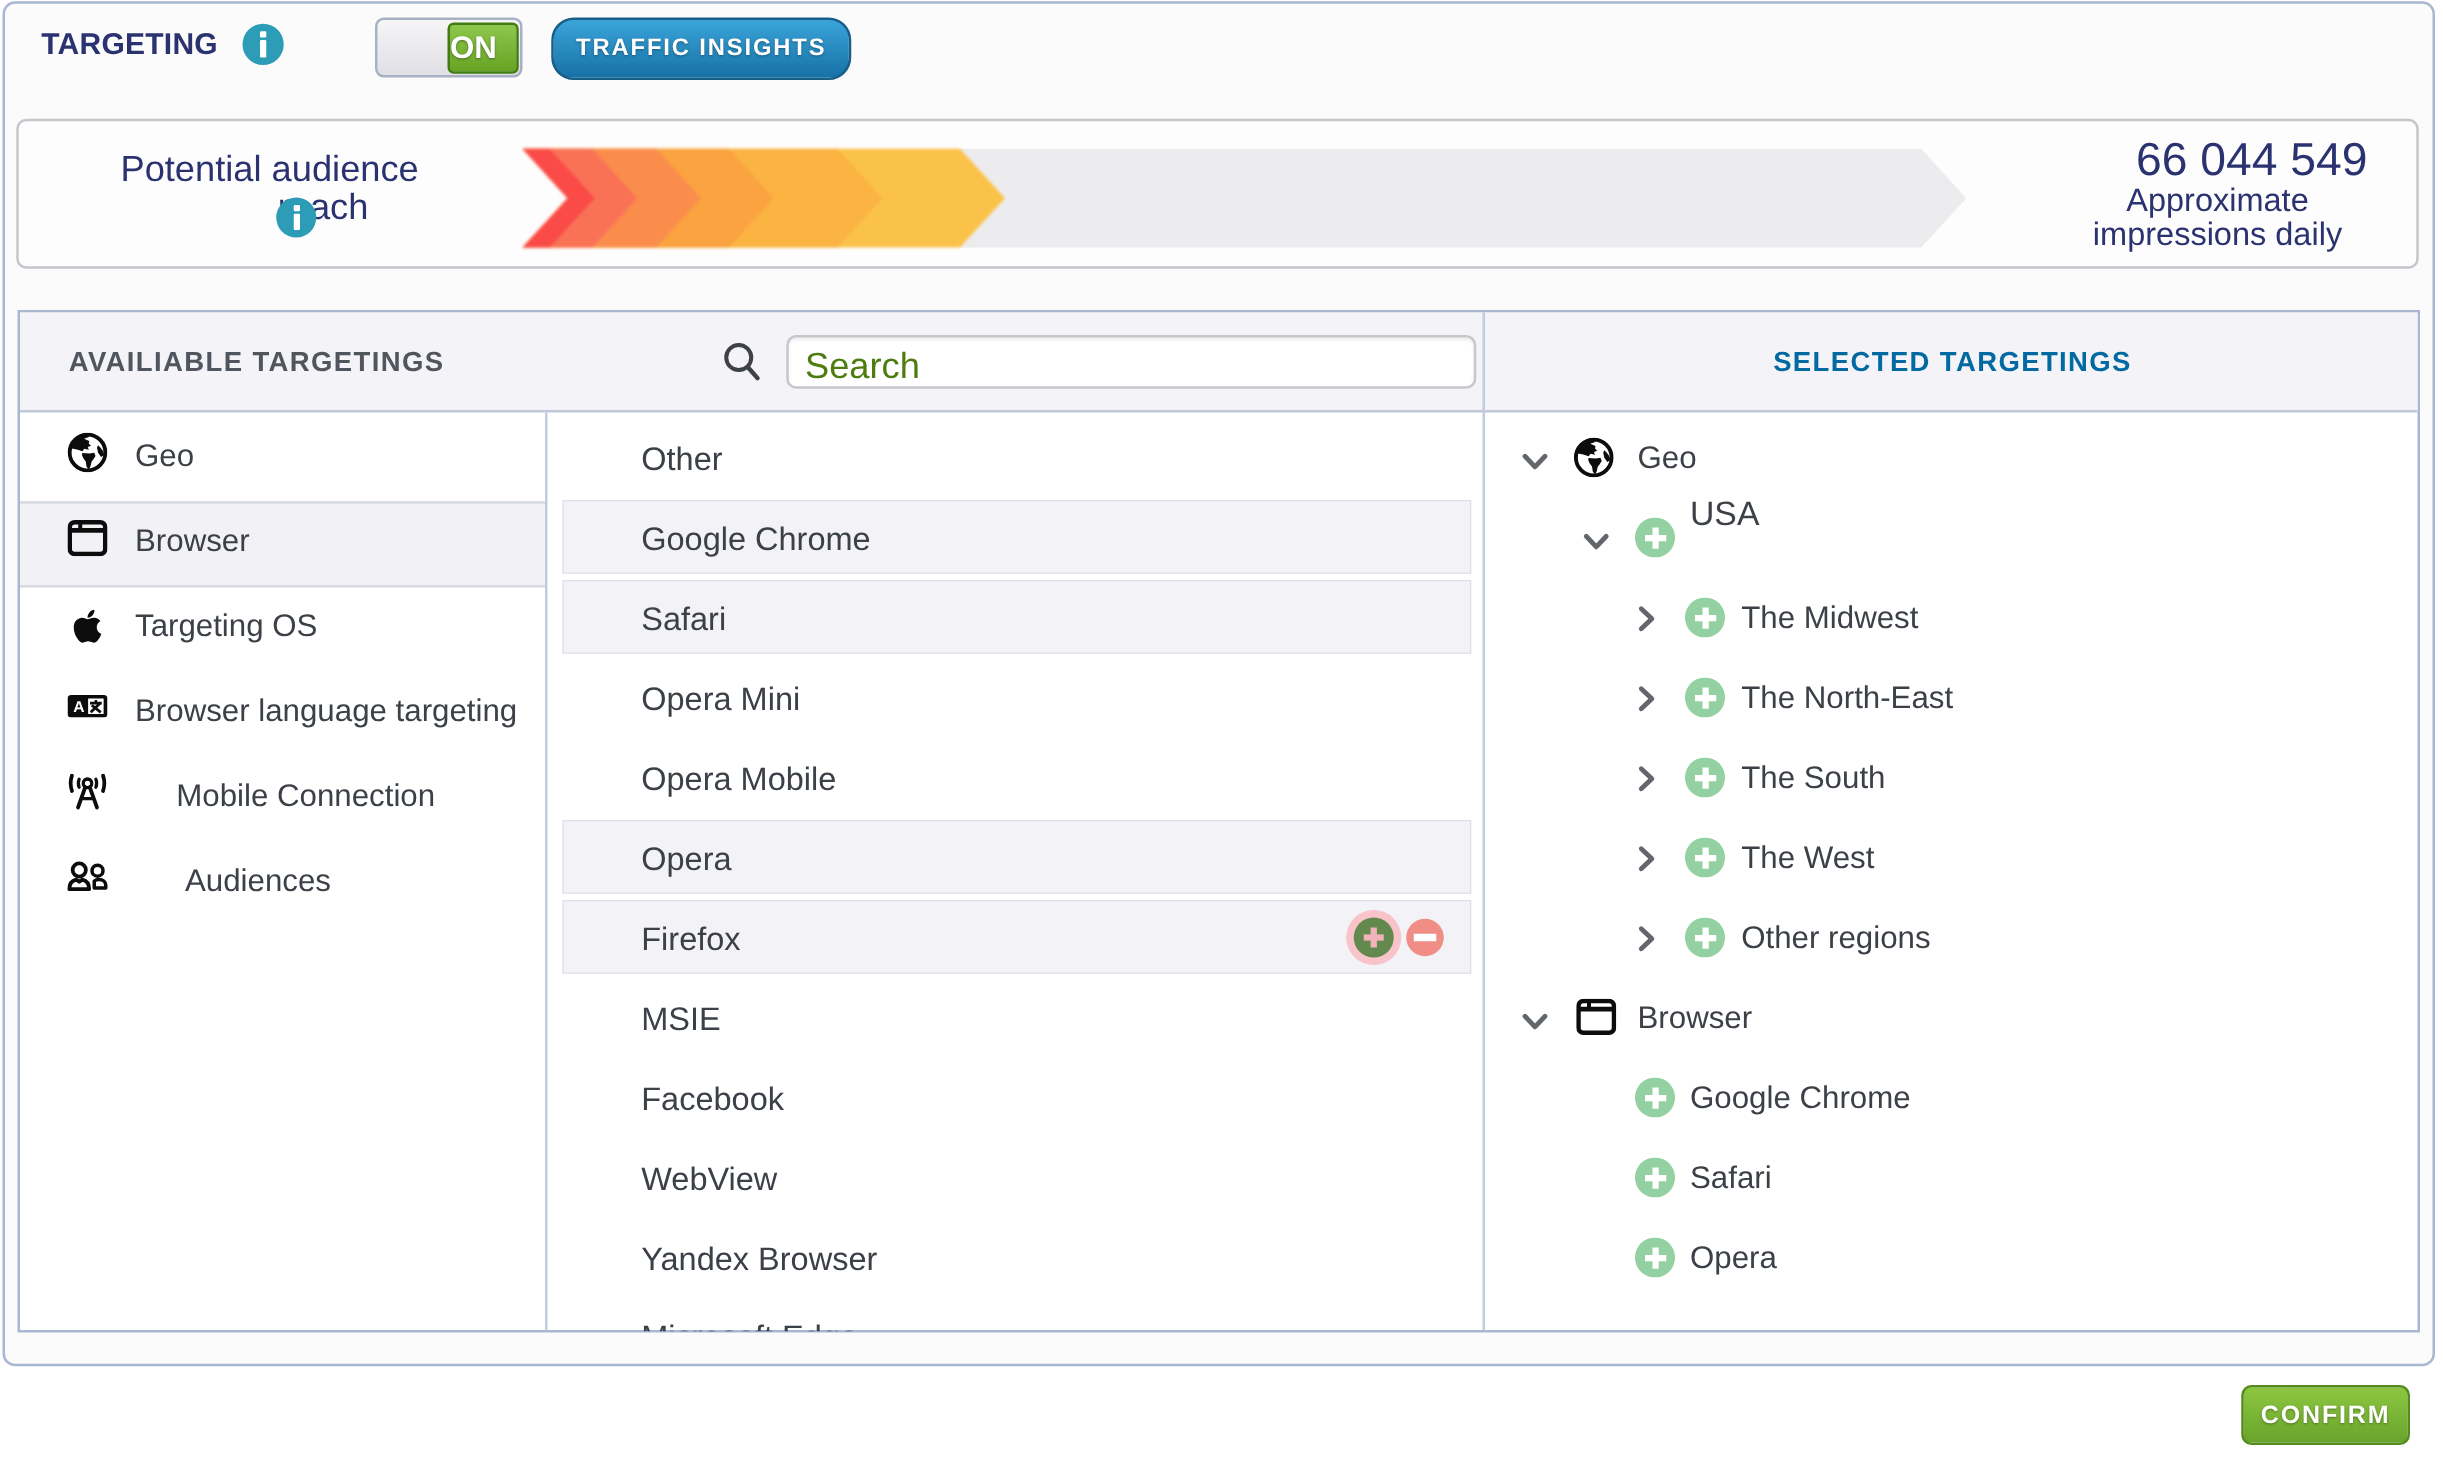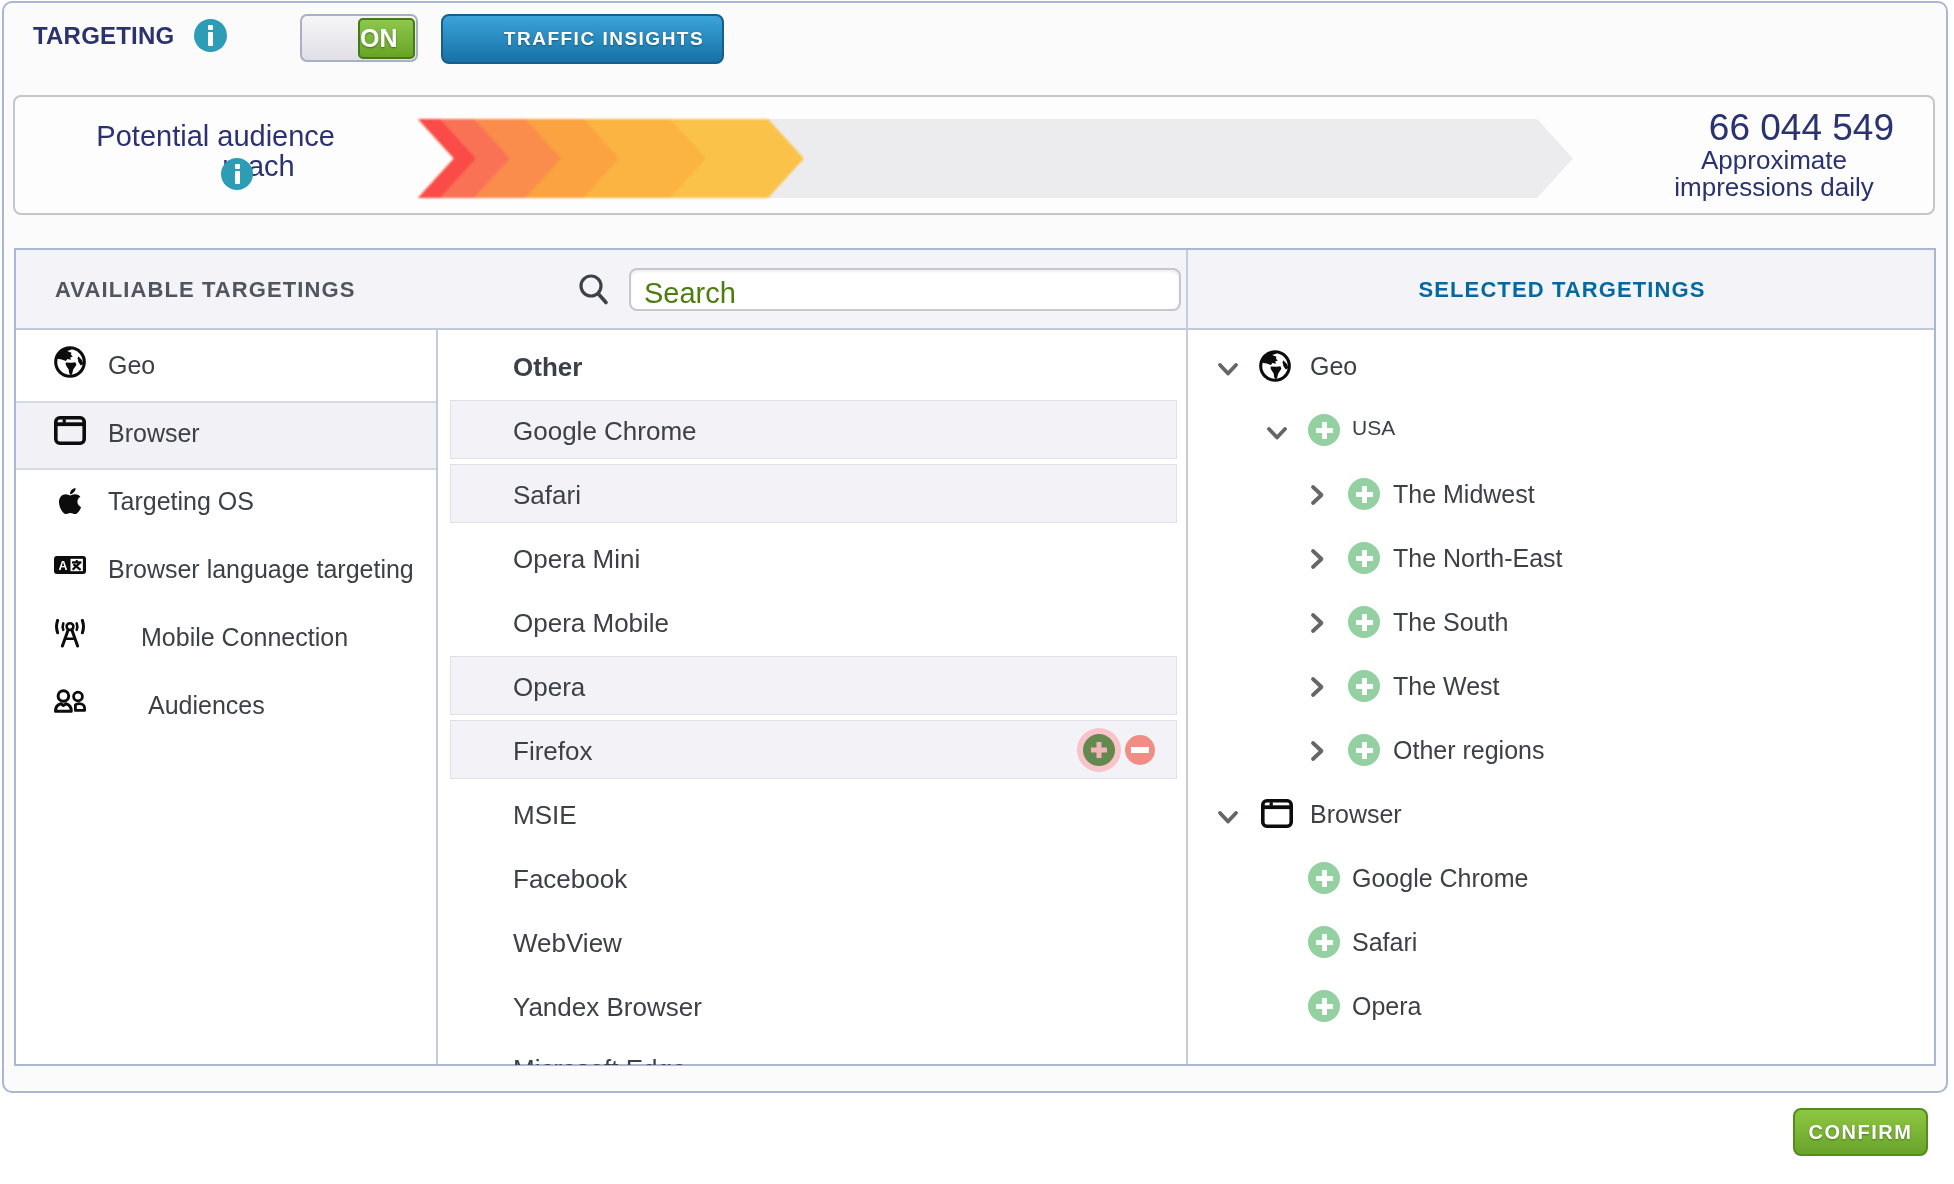--- a/index.html
+++ b/index.html
@@ -20,21 +20,21 @@
 <div class="abs navy" style="left:33px;top:22px;font-size:24px;font-weight:bold;letter-spacing:0.2px;">TARGETING</div>
 
 <div class="abs" style="left:194px;top:19px;width:33px;height:33px;border-radius:50%;background:#2d9cb6;">
 <div class="abs" style="left:14px;top:6px;width:5px;height:5px;background:#fff;border-radius:1px;"></div>
 <div class="abs" style="left:14px;top:13px;width:5px;height:14px;background:#fff;border-radius:1px;"></div>
   </div>
 
 <div class="abs" style="left:300px;top:14px;width:114px;height:44px;border:2px solid #a8b0c3;border-radius:7px;background:linear-gradient(#f6f6f8,#dfdfe5);"></div>
 <div class="abs" style="left:358px;top:18px;width:53px;height:37px;border:2px solid #417d12;border-radius:5px;background:linear-gradient(#8dc74d,#67a424);opacity:0.999;color:#fff;font-size:25px;font-weight:bold;line-height:37px;text-shadow:0 1px 2px rgba(0,0,0,0.4);">ON</div>
 
-<div class="abs" style="left:441px;top:14px;width:236px;height:46px;border:2px solid #175e88;border-radius:8px;background:linear-gradient(#3aa4d9,#1771a6);opacity:0.999;color:#fff;font-size:19px;font-weight:bold;letter-spacing:1.5px;text-align:center;line-height:46px;text-shadow:0 1px 2px rgba(0,0,0,0.35);padding-left:43px;">TRAFFIC INSIGHTS</div>
+<div class="abs" style="left:441px;top:14px;width:236px;height:46px;border:2px solid #175e88;border-radius:18px;background:linear-gradient(#3aa4d9,#1771a6);opacity:0.999;color:#fff;font-size:19px;font-weight:bold;letter-spacing:1.5px;text-align:center;line-height:46px;text-shadow:0 1px 2px rgba(0,0,0,0.35);">TRAFFIC INSIGHTS</div>
 
 <div class="abs" style="left:13px;top:95px;width:1918px;height:116px;border:2px solid #c5c5cb;border-radius:8px;background:#fdfdfe;"></div>
 
 <div class="abs navy" style="left:60px;top:121px;width:275px;text-align:right;font-size:29px;line-height:30px;">Potential audience<br>reach&nbsp;&nbsp;&nbsp;&nbsp;&nbsp;</div>
 <div class="abs" style="left:221px;top:158px;width:32px;height:32px;border-radius:50%;background:#2d9cb6;">
 <div class="abs" style="left:13.5px;top:6px;width:5px;height:5px;background:#fff;border-radius:1px;"></div>
 <div class="abs" style="left:13.5px;top:13px;width:5px;height:13px;background:#fff;border-radius:1px;"></div>
   </div>
 
 <svg class="abs" style="left:414px;top:115px;" width="1165" height="87" viewBox="0 0 1165 87">
@@ -127,21 +127,21 @@
     <path d="M3.5 25.3 c0-4.2 2-6.8 5.4-7.6 l2.5 1.7 2.5-1.7 c3.4.8 5.4 3.4 5.4 7.6 Z" stroke-width="3"></path>
     <path d="M23.4 18.8 c1-.8 2.3-1.2 3.7-1.2 3.2 0 5.5 1.9 5.5 4.6 v2.2 h-9.2 Z" stroke-width="2.8"></path>
   </g>
 </svg>
 
 <div class="abs" style="left:450px;top:400px;width:727px;height:59px;background:#f2f2f7;border:1px solid #dde0e8;box-sizing:border-box;"></div>
 <div class="abs" style="left:450px;top:464px;width:727px;height:59px;background:#f2f2f7;border:1px solid #dde0e8;box-sizing:border-box;"></div>
 <div class="abs" style="left:450px;top:656px;width:727px;height:59px;background:#f2f2f7;border:1px solid #dde0e8;box-sizing:border-box;"></div>
 <div class="abs" style="left:450px;top:720px;width:727px;height:59px;background:#f2f2f7;border:1px solid #dde0e8;box-sizing:border-box;"></div>
 
-<div class="abs gtxt" style="left:513px;top:352px;font-size:26px;font-weight:bold;">Other</div>
+<div class="abs gtxt" style="left:513px;top:352px;font-size:26px;">Other</div>
 <div class="abs gtxt" style="left:513px;top:416px;font-size:26px;">Google Chrome</div>
 <div class="abs gtxt" style="left:513px;top:480px;font-size:26px;">Safari</div>
 <div class="abs gtxt" style="left:513px;top:544px;font-size:26px;">Opera Mini</div>
 <div class="abs gtxt" style="left:513px;top:608px;font-size:26px;">Opera Mobile</div>
 <div class="abs gtxt" style="left:513px;top:672px;font-size:26px;">Opera</div>
 <div class="abs gtxt" style="left:513px;top:736px;font-size:26px;">Firefox</div>
 <div class="abs gtxt" style="left:513px;top:800px;font-size:26px;">MSIE</div>
 <div class="abs gtxt" style="left:513px;top:864px;font-size:26px;">Facebook</div>
 <div class="abs gtxt" style="left:513px;top:928px;font-size:26px;">WebView</div>
 <div class="abs gtxt" style="left:513px;top:992px;font-size:26px;">Yandex Browser</div>
@@ -164,21 +164,21 @@
   <path fill="#0c0c0c" d="M2.3 12.6 A 14.0 14.0 0 0 1 13.8 1.9 L17.8 3.4 L13.2 4.9 L17.4 6.8 L17.0 8.8 L18.8 10.6 L16.2 11.6 L17.0 13.8 L13.4 13.0 L11.9 14.9 L7.6 13.6 Z"></path>
   <path fill="#0c0c0c" d="M11.8 16.4 L17.6 16.8 L21.4 16.2 L22.4 18.8 L20.6 21.6 L19.2 23.4 L18.4 27.0 L17.0 29.8 L15.2 27.2 L14.6 23.2 L12.8 20.8 L11.6 18.2 Z"></path>
   <path fill="#0c0c0c" d="M24.4 10.2 A 14.0 14.0 0 0 1 29.4 18.0 L26.8 19.6 L24.4 16.0 L23.6 12.2 Z"></path>
 </svg>
 <div class="abs gtxt" style="left:1310px;top:352px;font-size:25px;">Geo</div>
 
 <svg class="abs" style="left:1265px;top:426px;" width="24" height="15" viewBox="0 0 24 15">
     <polyline points="4,3 12,11.5 20,3" fill="none" stroke="#63666b" stroke-width="3.8" stroke-linecap="round" stroke-linejoin="round"></polyline>
   </svg>
 <div class="abs pl1" style="left:1308px;top:414px;"></div>
-<div class="abs gtxt" style="left:1352px;top:416px;font-size:21px;">USA</div>
+<div class="abs gtxt" style="left:1352px;top:396px;font-size:27px;">USA</div>
 
 <svg class="abs" style="left:1310px;top:483px;" width="15" height="24" viewBox="0 0 15 24">
     <polyline points="3,4 11.5,12 3,20" fill="none" stroke="#63666b" stroke-width="3.8" stroke-linecap="round" stroke-linejoin="round"></polyline>
   </svg>
 <div class="abs pl2" style="left:1348px;top:478px;"></div>
 <div class="abs gtxt" style="left:1393px;top:480px;font-size:25px;">The Midwest</div>
 
 <svg class="abs" style="left:1310px;top:547px;" width="15" height="24" viewBox="0 0 15 24">
     <polyline points="3,4 11.5,12 3,20" fill="none" stroke="#63666b" stroke-width="3.8" stroke-linecap="round" stroke-linejoin="round"></polyline>
   </svg>

